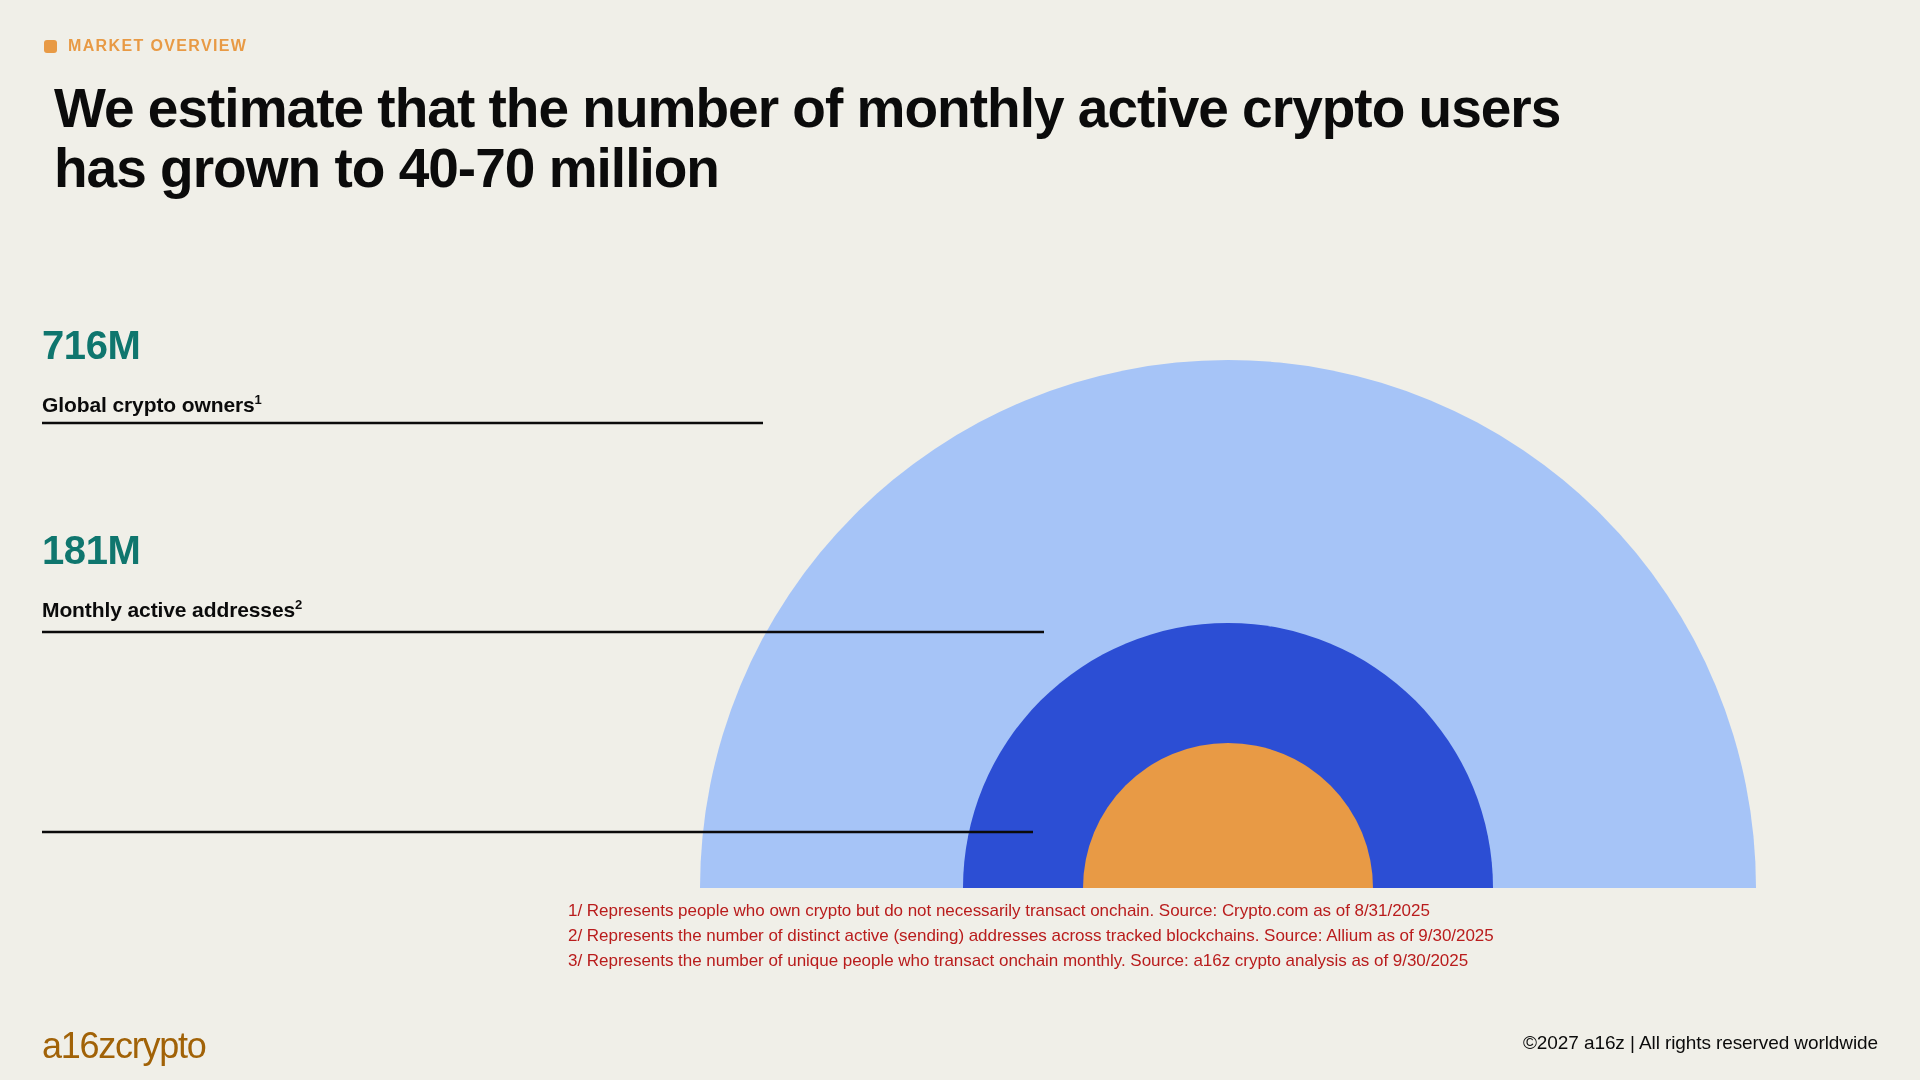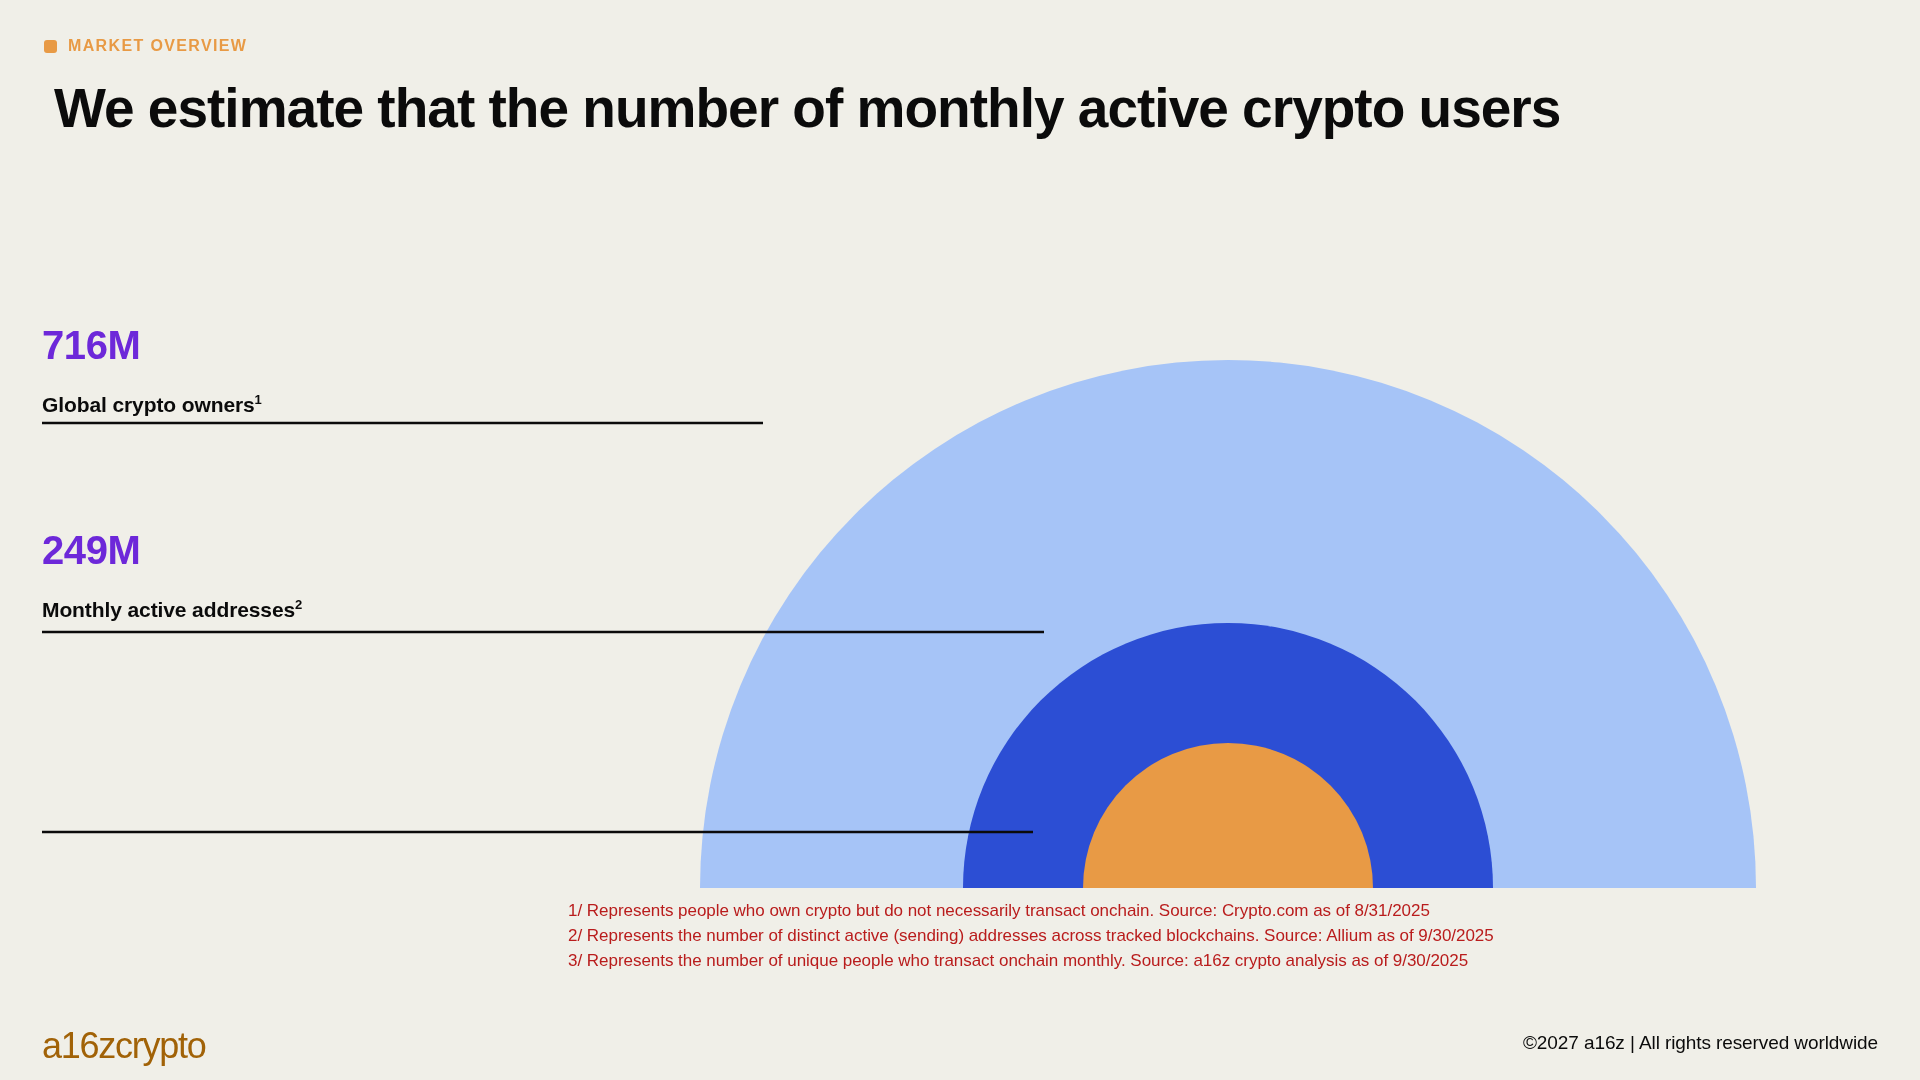--- a/index.html
+++ b/index.html
@@ -105,21 +105,21 @@
   
   .stat {
     position: absolute;
     left: 42px;
   }
   .stat-value {
     font-size: 40px;
     font-weight: bold;
     letter-spacing: -0.01em;
     line-height: 1;
-    color: #6d28d9;
+    color: #0f766e;
     white-space: nowrap;
   }
   .stat-label {
     margin-top: 28px;
     font-size: 21px;
     font-weight: bold;
     letter-spacing: -0.005em;
     line-height: 1.1;
     color: #0b0b0b;
     white-space: nowrap;
@@ -182,20 +182,21 @@
 
 <div id="slide">
 
   <div class="eyebrow">
     <span class="eyebrow-bullet"></span>
     <span class="eyebrow-text">MARKET OVERVIEW</span>
   </div>
 
   <div class="headline">
     <span class="ln">We estimate that the number of monthly active crypto users</span>
+    <span class="ln"><span>has </span><span class="hl hl-tail">grown to 40-70 million</span></span>
   </div>
 
   <svg class="viz" viewBox="0 0 1920 1080">
     <defs>
       <clipPath id="baselineClip">
         <rect x="0" y="0" width="1920" height="888"></rect>
       </clipPath>
     </defs>
     <g clip-path="url(#baselineClip)">
       <circle cx="1228" cy="888" r="528" fill="#a6c4f7"></circle>
@@ -206,21 +207,21 @@
     <line x1="42" y1="632" x2="1044" y2="632" stroke="#0b0b0b" stroke-width="2.4"></line>
     <line x1="42" y1="832" x2="1033" y2="832" stroke="#0b0b0b" stroke-width="2.4"></line>
   </svg>
 
   <div class="stat" style="top:325px">
     <div class="stat-value">716M</div>
     <div class="stat-label"><span>Global crypto owners</span><sup>1</sup></div>
   </div>
 
   <div class="stat" style="top:530px">
-    <div class="stat-value">249M</div>
+    <div class="stat-value">181M</div>
     <div class="stat-label"><span>Monthly active addresses</span><sup>2</sup></div>
   </div>
 
 
   <div class="footnotes">
     <div>1/ Represents people who own crypto but do not necessarily transact onchain. Source: Crypto.com as of 8/31/2025</div>
     <div>2/ Represents the number of distinct active (sending) addresses across tracked blockchains. Source: Allium as of 9/30/2025</div>
     <div>3/ Represents the number of unique people who transact onchain monthly. Source: a16z crypto analysis as of 9/30/2025</div>
   </div>
 

